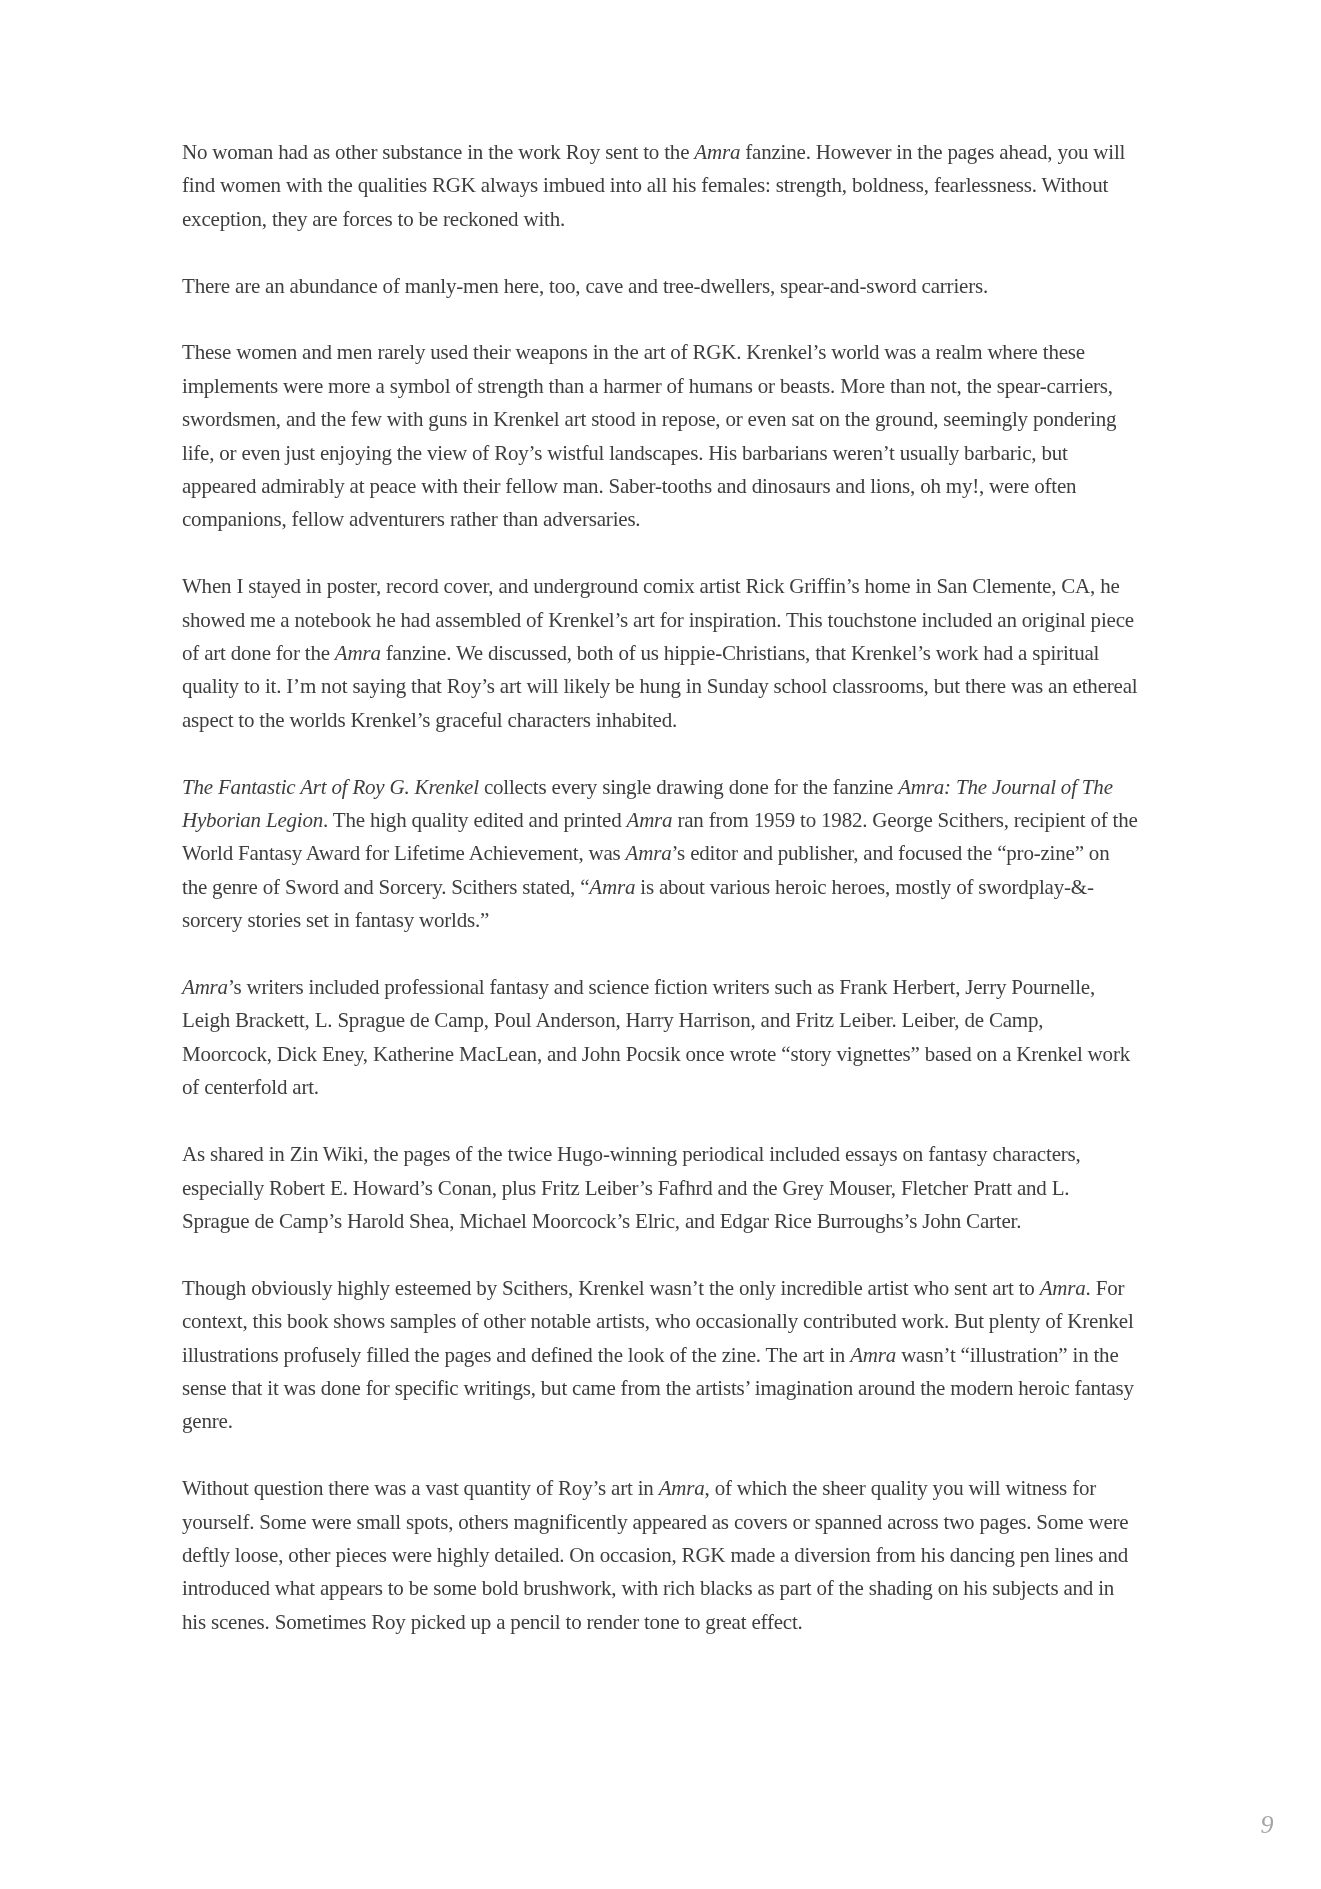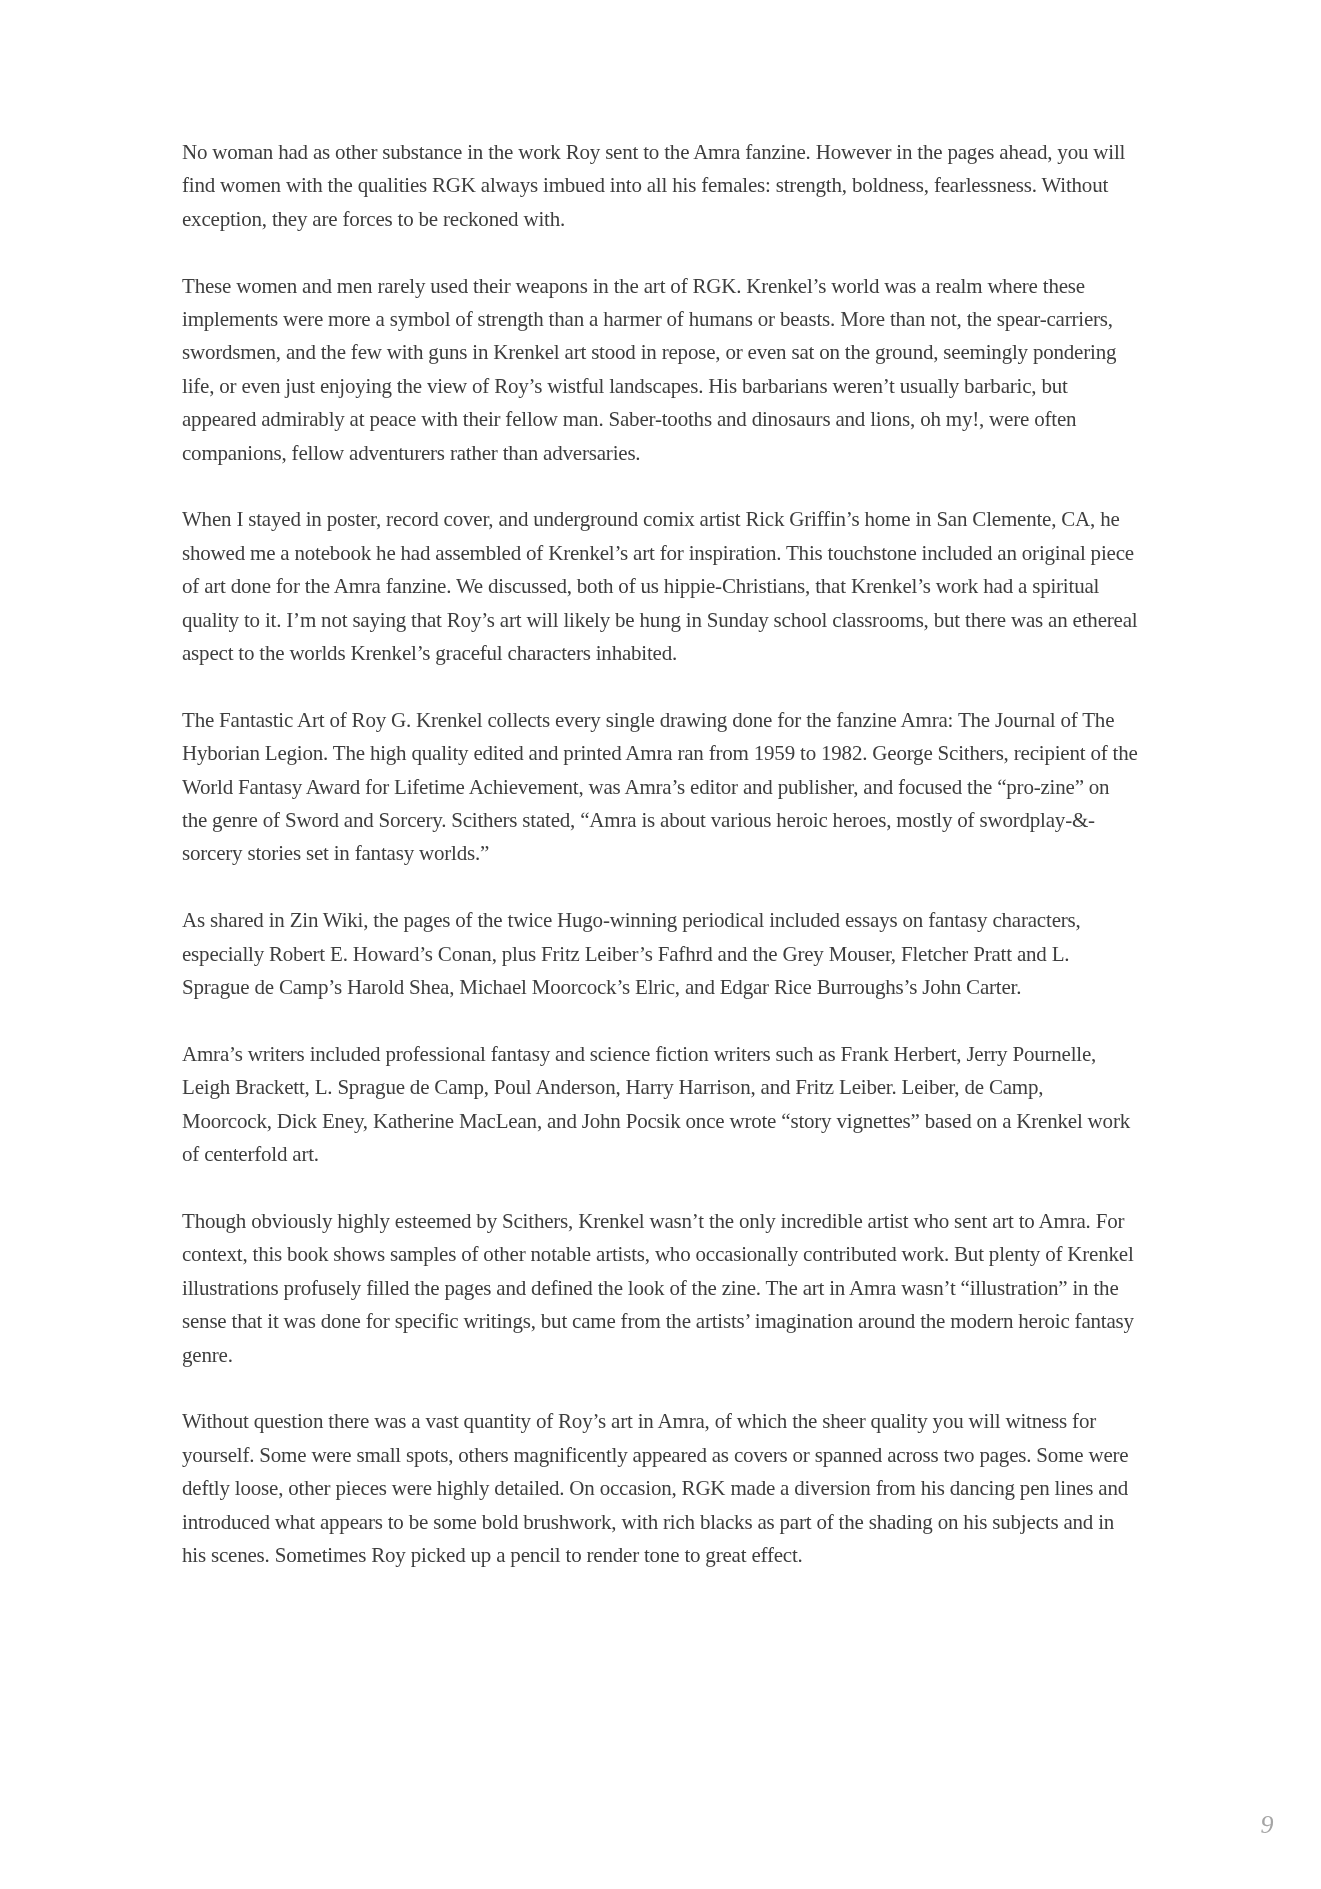--- a/index.html
+++ b/index.html
@@ -30,41 +30,43 @@
     letter-spacing: -0.2px;
     text-align: left;
   }
   .text-column p {
     margin: 0 0 33.4px 0;
   }
   .text-column p:last-child {
     margin-bottom: 16px;
   }
   .italic {
+    font-style: italic;
     text-align: right;
   }
   .page-number {
     position: absolute;
     left: 1252px;
     top: 1810px;
     width: 30px;
     text-align: center;
     font-style: italic;
     font-size: 26px;
     color: #a5a5a5;
   }
 </style>
 </head>
 <body>
 
 <div class="page">
   <div class="text-column">
       <p><span>No woman had as other substance in the work Roy sent to the </span><span class="italic">Amra</span><span> fanzine. However in the pages ahead, you will find women with the qualities RGK always imbued into all his females: strength, boldness, fearlessness. Without exception, they are forces to be reckoned with.</span></p>
+      <p><span>There are an abundance of manly-men here, too, cave and tree-dwellers, spear-and-sword carriers.</span></p>
       <p><span>These women and men rarely used their weapons in the art of RGK. Krenkel’s world was a realm where these implements were more a symbol of strength than a harmer of humans or beasts.  More than not, the spear-carriers, swordsmen, and the few with guns in Krenkel art stood in repose, or even sat on the ground, seemingly pondering life, or even just enjoying the view of Roy’s wistful landscapes. His barbarians weren’t usually barbaric, but appeared admirably at peace with their fellow man. Saber-tooths and dinosaurs and lions, oh my!, were often companions, fellow adventurers rather than adversaries.</span></p>
       <p><span>When I stayed in poster, record cover, and underground comix artist Rick Griffin’s home in San Clemente, CA, he showed me a notebook he had assembled of Krenkel’s art for inspiration. This touchstone included an original piece of art done for the </span><span class="italic">Amra</span><span> fanzine. We discussed, both of us hippie-Christians, that Krenkel’s work had a spiritual quality to it. I’m not saying that Roy’s art will likely be hung in Sunday school classrooms, but there was an ethereal aspect to the worlds Krenkel’s graceful characters inhabited.</span></p>
       <p><span class="italic">The Fantastic Art of Roy G. Krenkel</span><span> collects every single drawing done for the fanzine </span><span class="italic">Amra: The Journal of The Hyborian Legion</span><span>. The high quality edited and printed </span><span class="italic">Amra</span><span> ran from 1959 to 1982. George Scithers, recipient of the World Fantasy Award for Lifetime Achievement, was </span><span class="italic">Amra</span><span>’s editor and publisher, and focused the “pro-zine” on the genre of Sword and Sorcery. Scithers stated, “</span><span class="italic">Amra</span><span> is about various heroic heroes, mostly of swordplay-&amp;-sorcery stories set in fantasy worlds.”</span></p>
+      <p><span class="italic">Amra</span><span>’s writers included professional fantasy and science fiction writers such as Frank Herbert, Jerry Pournelle, Leigh Brackett, L. Sprague de Camp, Poul Anderson, Harry Harrison, and Fritz Leiber. Leiber, de Camp, Moorcock, Dick Eney, Katherine MacLean, and John Pocsik once wrote “story vignettes” based on a Krenkel work of centerfold art.</span></p>
       <p><span>As shared in Zin Wiki, the pages of the twice Hugo-winning periodical included essays on fantasy characters, especially Robert E. Howard’s Conan, plus Fritz Leiber’s Fafhrd and the Grey Mouser, Fletcher Pratt and L. Sprague de Camp’s Harold Shea, Michael Moorcock’s Elric, and Edgar Rice Burroughs’s John Carter.</span></p>
-      <p><span class="italic">Amra</span><span>’s writers included professional fantasy and science fiction writers such as Frank Herbert, Jerry Pournelle, Leigh Brackett, L. Sprague de Camp, Poul Anderson, Harry Harrison, and Fritz Leiber. Leiber, de Camp, Moorcock, Dick Eney, Katherine MacLean, and John Pocsik once wrote “story vignettes” based on a Krenkel work of centerfold art.</span></p>
       <p><span>Though obviously highly esteemed by Scithers, Krenkel wasn’t the only incredible artist who sent art to </span><span class="italic">Amra</span><span>. For context, this book shows samples of other notable artists, who occasionally contributed work. But plenty of Krenkel illustrations profusely filled the pages and defined the look of the zine. The art in </span><span class="italic">Amra</span><span> wasn’t “illustration” in the sense that it was done for specific writings, but came from the artists’ imagination around the modern heroic fantasy genre.</span></p>
       <p><span>Without question there was a vast quantity of Roy’s art in </span><span class="italic">Amra</span><span>, of which the sheer quality you will witness for yourself. Some were small spots, others magnificently appeared as covers or spanned across two pages. Some were deftly loose, other pieces were highly detailed. On occasion, RGK made a diversion from his dancing pen lines and introduced what appears to be some bold brushwork, with rich blacks as part of the shading on his subjects and in his scenes. Sometimes Roy picked up a pencil to render tone to great effect.</span></p>
     </div>
   <div class="page-number">9</div>
 </div>
 
 </body></html>

